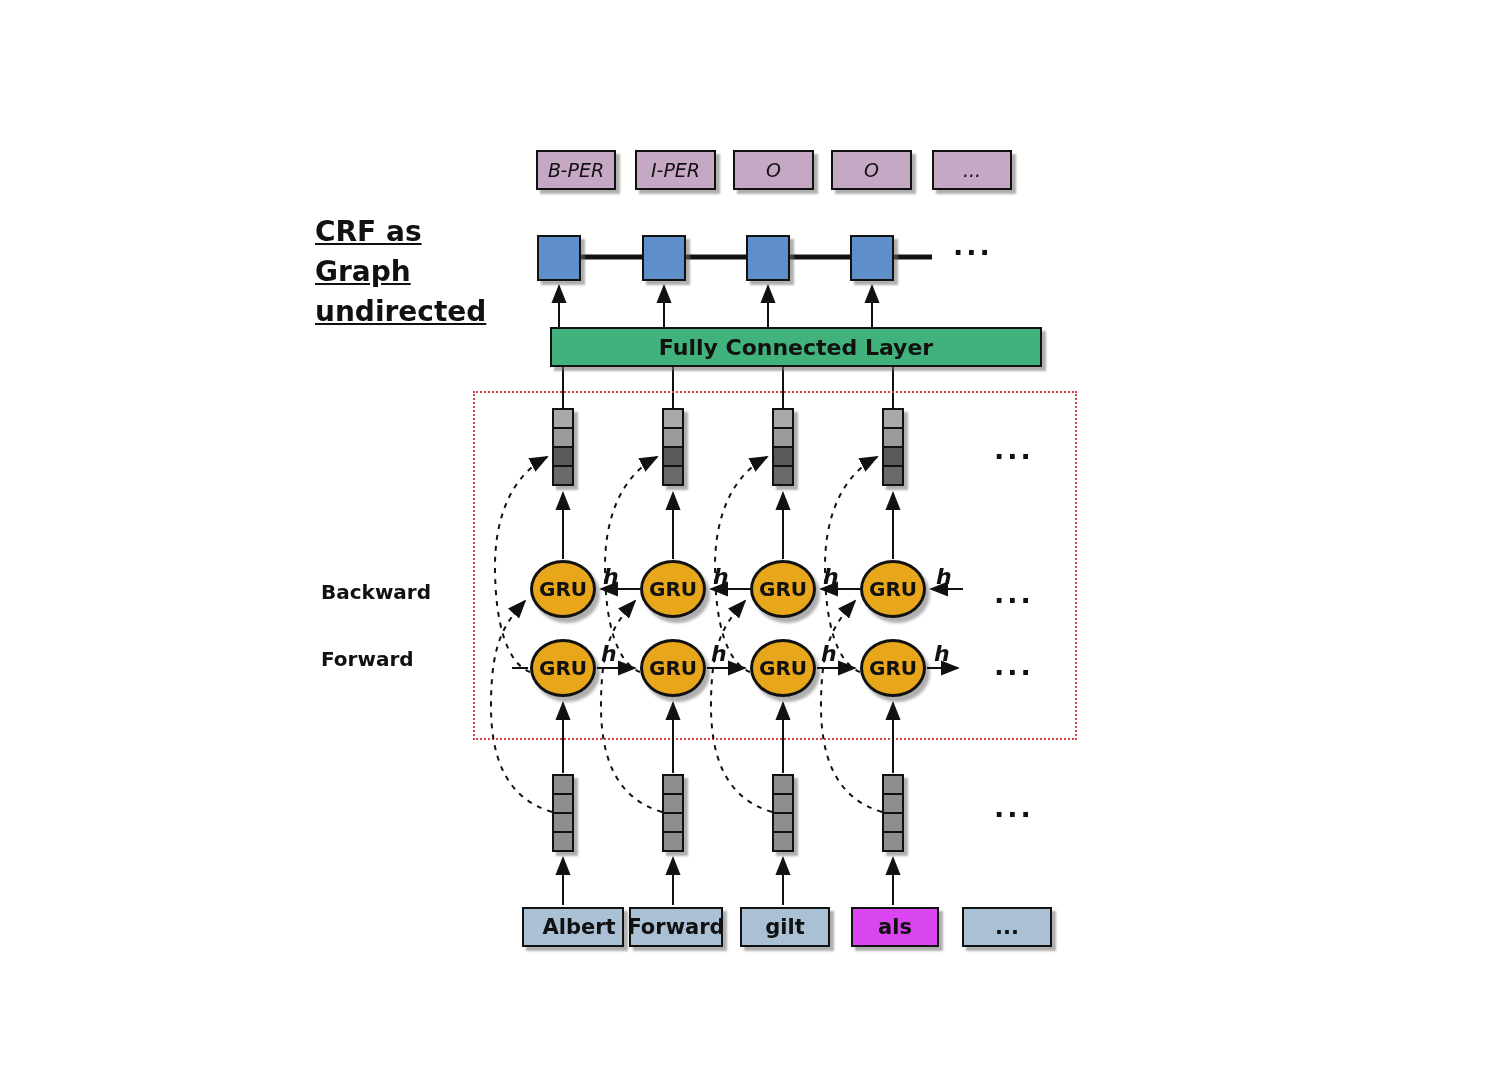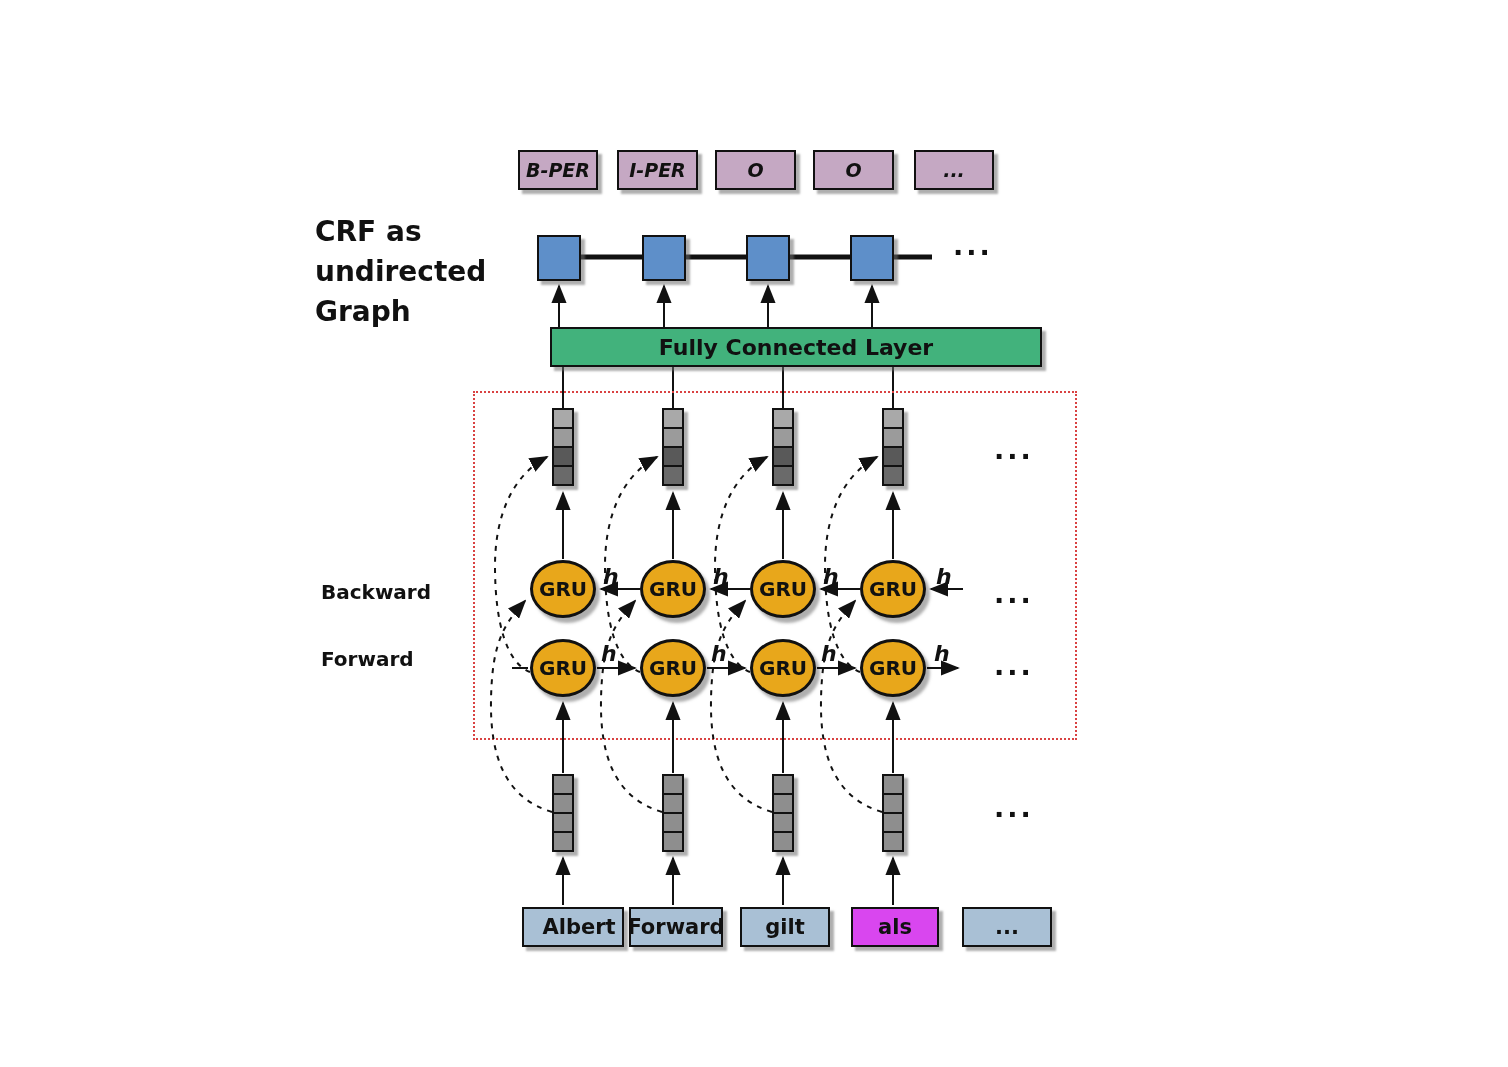--- a/index.html
+++ b/index.html
@@ -9,21 +9,21 @@
   }
   .abs{position:absolute;}
   svg.layer{position:absolute;left:0;top:0;width:1508px;height:1067px;}
   #under-svg{z-index:1;}
   #over-svg{z-index:3;}
 
   .tag-box{
     height:36px;border:2px solid #111;background:#c5a8c3;
     box-shadow:4px 4px 2px rgba(110,110,110,.55);
     display:flex;align-items:center;justify-content:center;
-    font-size:19px;font-weight:bold;z-index:2;font-style:italic;
+    font-size:19px;font-weight:normal;z-index:2;font-style:italic;margin-left:18px;
   }
   .crf-sq{
     width:40px;height:42px;border:2px solid #111;background:#5e8fc9;
     box-shadow:4px 4px 2px rgba(110,110,110,.55);z-index:2;
   }
   .fc-bar{
     width:488px;height:36px;border:2px solid #111;background:#42b27c;
     box-shadow:4px 4px 2px rgba(110,110,110,.55);
     display:flex;align-items:center;justify-content:center;
     font-size:22px;font-weight:bold;z-index:2;
@@ -88,24 +88,24 @@
   <div class="abs tag-box" style="left:914px;top:150px;width:76px;">
       <span>...</span>
     </div>
 
   <div class="abs crf-sq" style="left:537px;top:235px;"></div>
   <div class="abs crf-sq" style="left:642px;top:235px;"></div>
   <div class="abs crf-sq" style="left:746px;top:235px;"></div>
   <div class="abs crf-sq" style="left:850px;top:235px;"></div>
   <div class="abs dots" style="left:953px;top:230px;">...</div>
 
-  <div class="abs caption" style="left:315px;top:212px;">
+  <div class="abs caption" style="left:315px;top:212px;text-decoration:underline;">
     <span style="display:block">CRF as</span>
+    <span style="display:block">Graph</span>
     <span style="display:block">undirected</span>
-    <span style="display:block">Graph</span>
   </div>
   <div class="abs row-label" style="left:321px;top:580px;">Backward</div>
   <div class="abs row-label" style="left:321px;top:647px;">Forward</div>
 
   <div class="abs fc-bar" style="left: 518px; top: 327px; background-color: rgb(66, 178, 124); margin-left: 32px;">
     <span>Fully Connected Layer</span>
   </div>
 
   <div class="abs vstack" style="left:552px;top:408px;">
     <div class="vcell" style="background-color: rgb(169, 169, 169);"></div>

